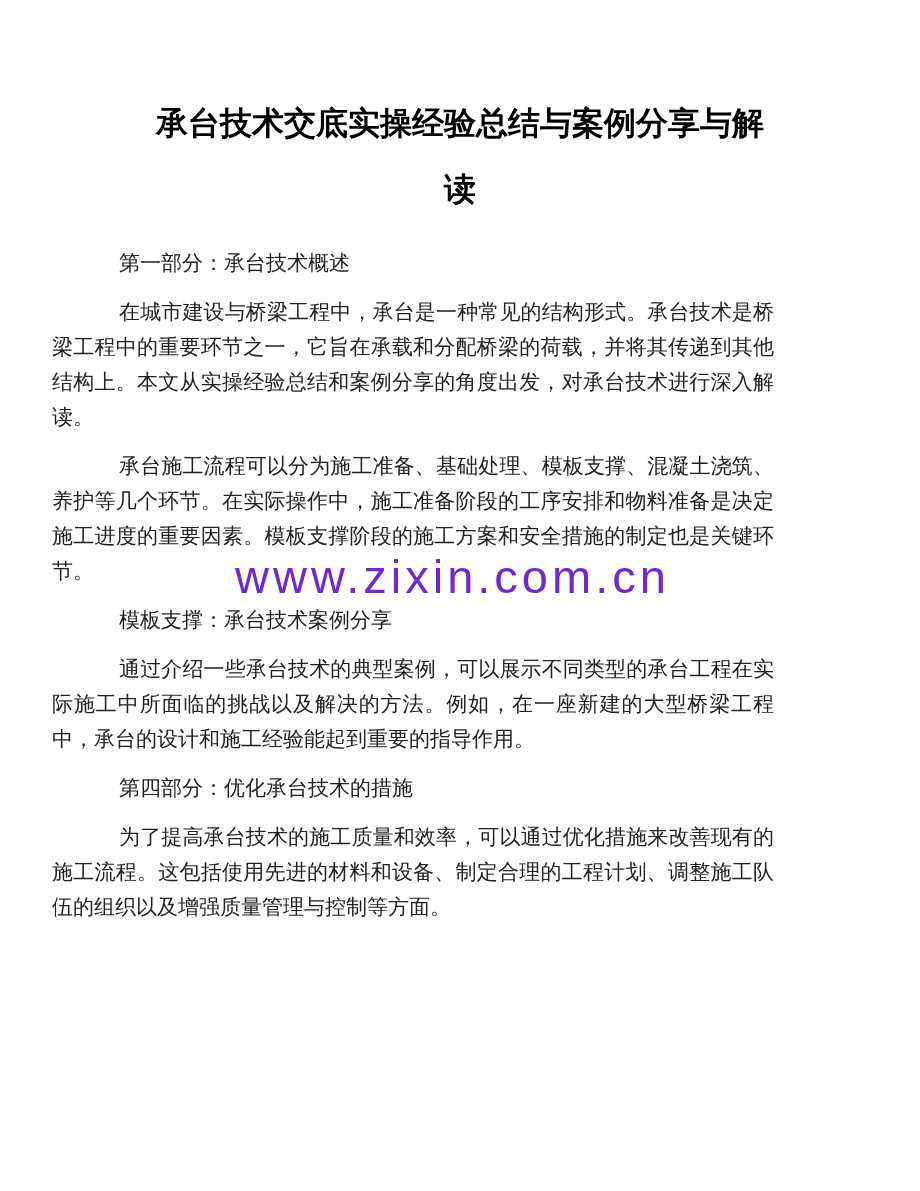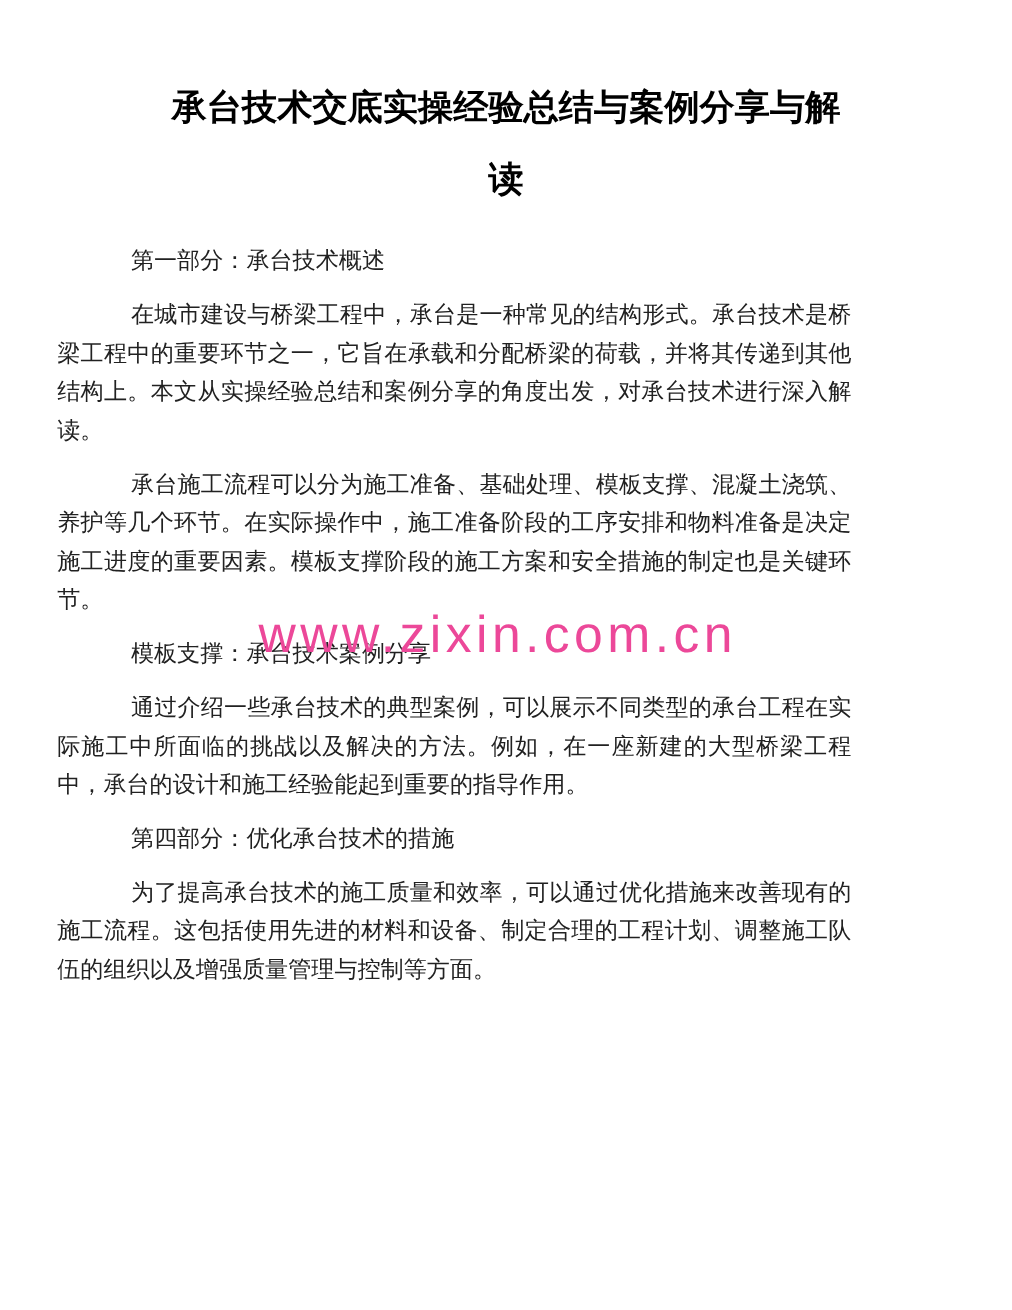--- a/index.html
+++ b/index.html
@@ -11,21 +11,21 @@
     position: relative;
     width: 920px;
     height: 1191px;
     background: #ffffff;
     overflow: hidden;
     font-family: "Liberation Serif", "DejaVu Serif", serif;
     color: #212121;
   }
   .doc-title {
     margin: 0;
-    padding-top: 64px;
+    padding-top: 90px;
     text-align: center;
     font-family: "Liberation Sans", "DejaVu Sans", sans-serif;
     font-weight: bold;
     font-size: 32px;
     line-height: 66px;
     color: #000000;
     margin-bottom: 24px;
   }
   .doc-body {
     margin-left: 52px;
@@ -44,21 +44,21 @@
     text-align: justify;
   }
   .watermark {
     position: absolute;
     left: 235px;
     top: 553px;
     font-family: "Liberation Sans", "DejaVu Sans", sans-serif;
     font-size: 47px;
     line-height: 1;
     letter-spacing: 4px;
-    color: #ec4899;
+    color: #6d28d9;
     white-space: nowrap;
     pointer-events: none;
     z-index: 5;
     text-align: center;
   }
 </style>
 </head>
 <body>
 
 <div class="page">

